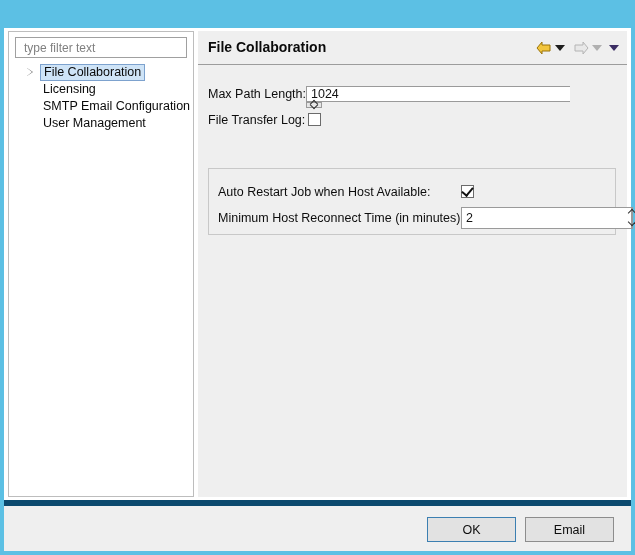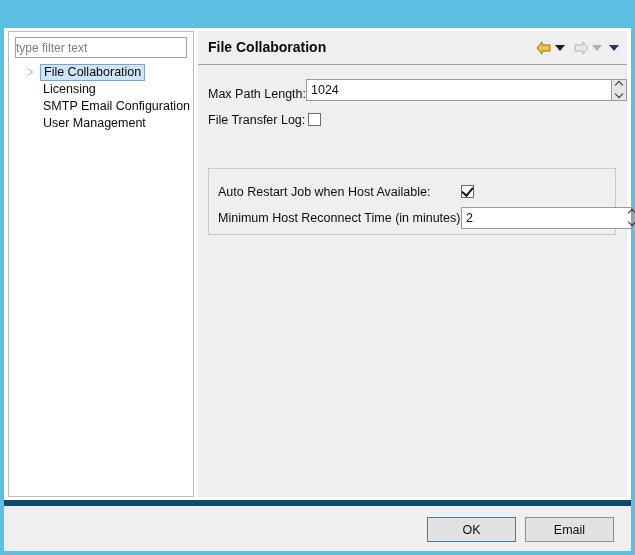--- a/index.html
+++ b/index.html
@@ -122,21 +122,21 @@
     left: 6px;
     top: 5px;
     width: 172px;
     height: 21px;
     border: 1px solid #a0a0a0;
     background: #ffffff;
     box-sizing: border-box;
     font-family: "Liberation Sans", sans-serif;
     font-size: 12px;
     color: #1a1a1a;
-    padding: 0 0;
+    padding: 0 8px;
     outline: none;
   }
   #filter-box::placeholder { color: #808080; opacity: 1; }
 
   #tree {
     position: absolute;
     left: 0;
     top: 32px;
     width: 100%;
   }
@@ -432,21 +432,21 @@
 
           <div class="nav-caret dark"></div>
         </div>
       </div>
 
       <div id="form">
 
         <div class="field-row" style="left:10px; top:18px;">
           <span class="field-label">Max Path Length:</span>
         </div>
-        <div class="spin-wrap" style="left:108px; top:14px; width:321px;">
+        <div class="spin-wrap" style="left:108px; top:21px; width:264px;flex-direction:column;">
           <input class="spin-input" type="text" value="1024" style="">
           <div class="spin-btns">
             <div class="spin-btn up">
                 <span class="chev"></span>
               </div>
             <div class="spin-btn down">
                 <span class="chev"></span>
               </div>
           </div>
         </div>

